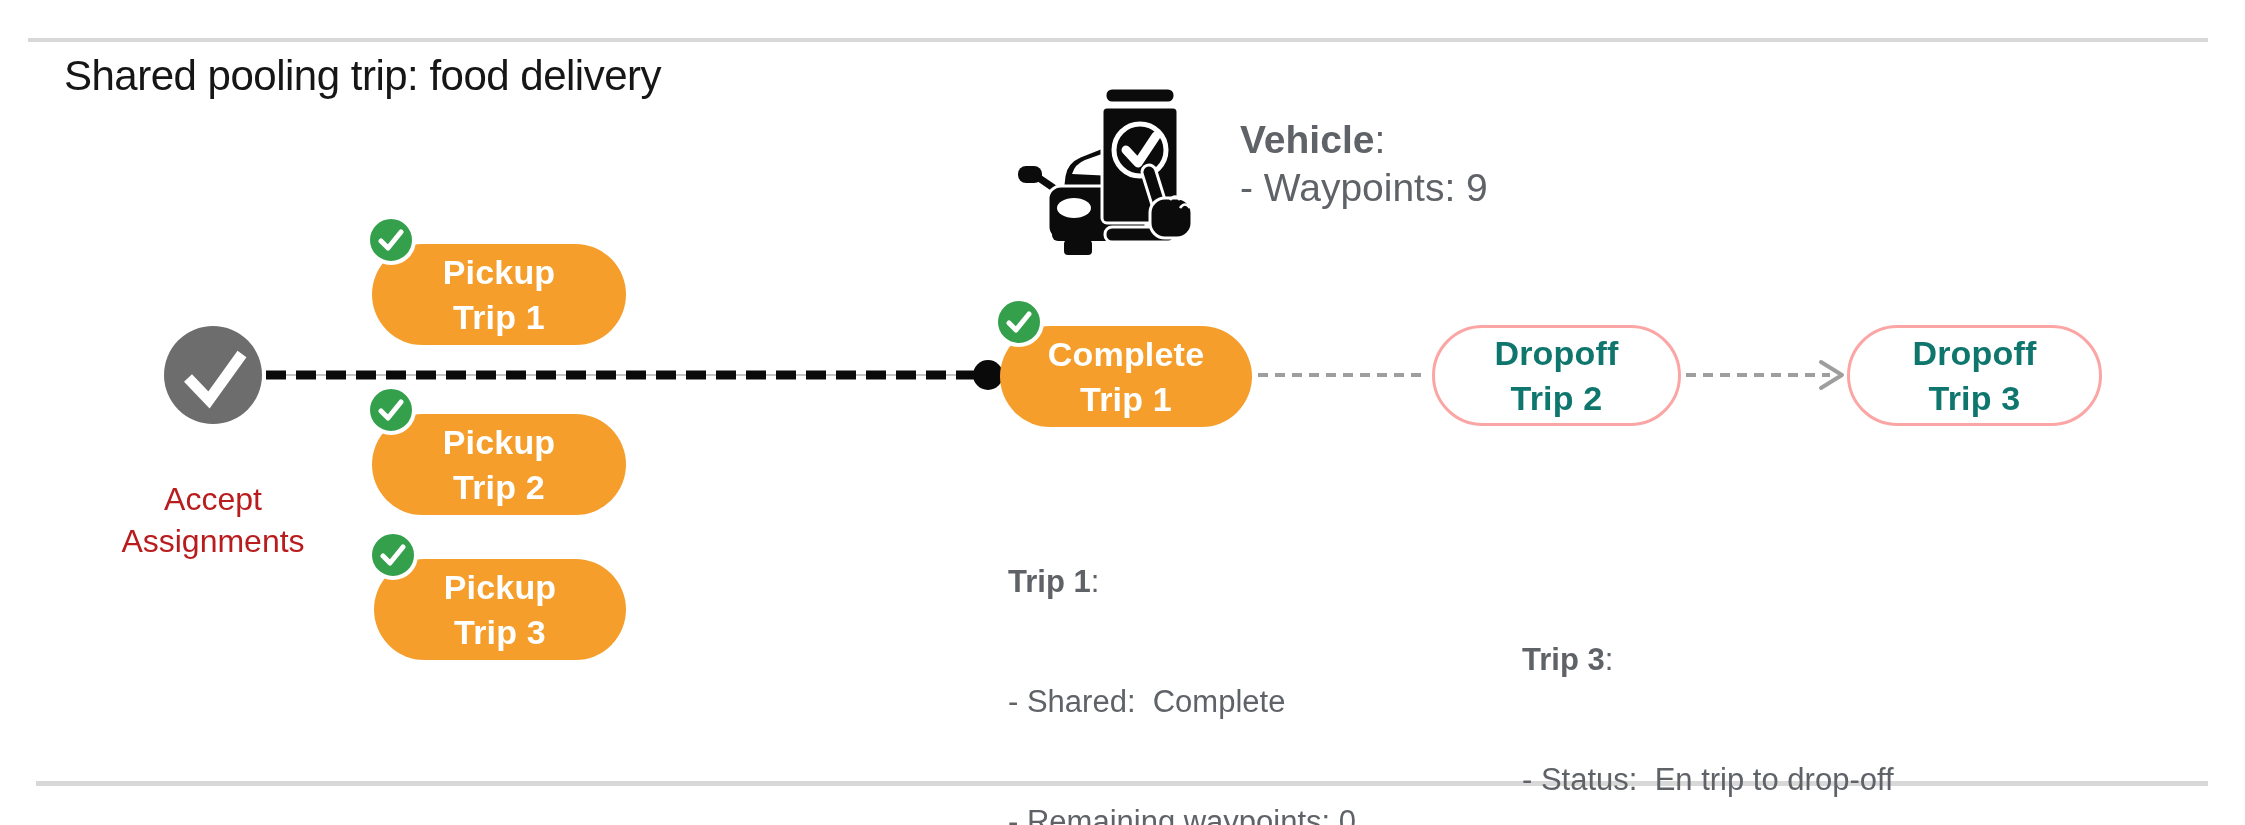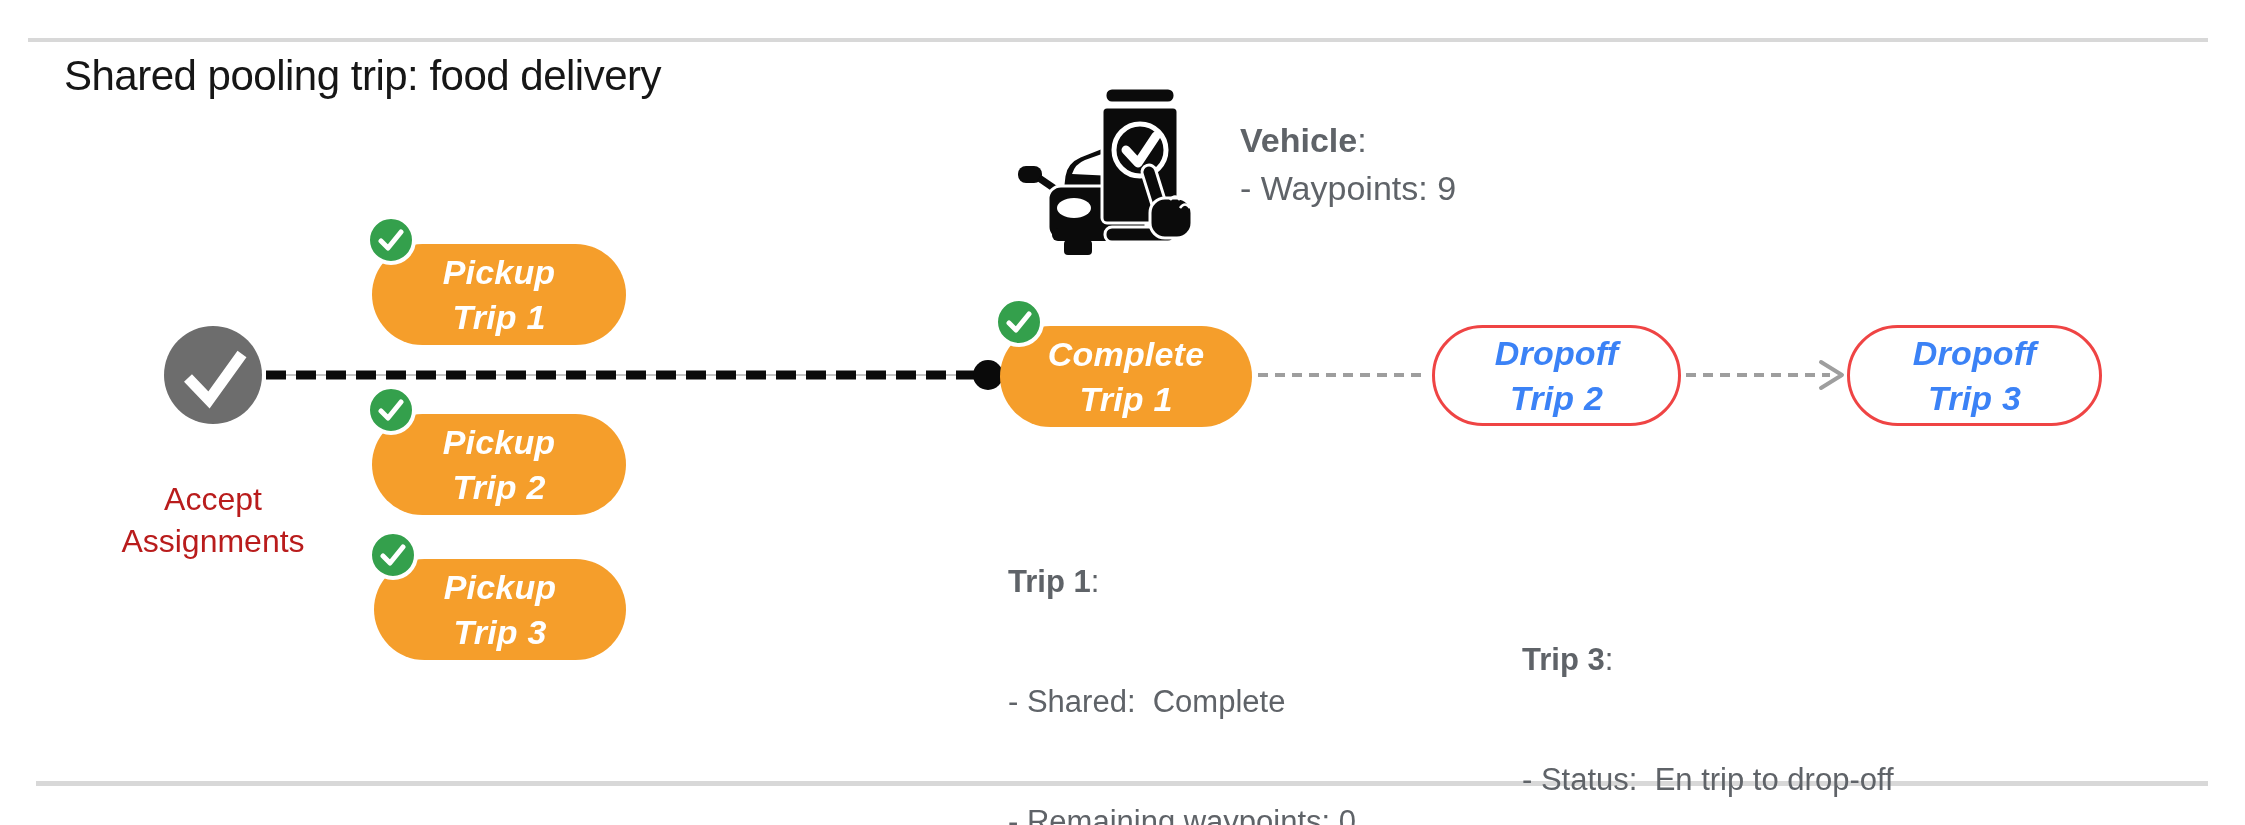--- a/index.html
+++ b/index.html
@@ -11,45 +11,45 @@
   #divider-top    { left:28px;  top:38px;  width:2180px; height:4px; }
   #divider-bottom { left:36px;  top:781px; width:2172px; height:5px; }
 
   #page-title {
     position:absolute; left:64px; top:52px;
     font-size:42px; font-weight:normal; color:#161616; letter-spacing:-0.5px;
   }
 
   
   #vehicle-icon { position:absolute; left:1012px; top:80px; width:180px; height:175px; }
-  #vehicle-text { position:absolute; left:1240px; top:116px; font-size:34px; line-height:48px; color:#5f6368; }
+  #vehicle-text { position:absolute; left:1240px; top:116px; font-size:39px; line-height:48px; color:#5f6368; }
   .bold { font-weight:bold; }
 
   
   #connector-layer { position:absolute; left:0; top:0; width:2245px; height:825px; pointer-events:none; }
 
   
   #start-node {
     position:absolute; left:164px; top:326px; width:98px; height:98px;
     border-radius:50%; background:#6d6d6d;
   }
   #start-node svg { position:absolute; left:0; top:0; }
   #start-label {
     position:absolute; left:63px; top:478px; width:300px;
     text-align:center; font-size:32px; line-height:42px; color:#b91c1c;
   }
 
   
   .pill {
     position:absolute; height:101px; border-radius:52px;
     display:flex; flex-direction:column; justify-content:center; align-items:center;
-    font-weight:bold; font-size:34px; line-height:45px; letter-spacing:0.2px;font-style:italic;
+    font-weight:bold; font-size:34px; line-height:45px; letter-spacing:0.2px;
   }
   .pill--orange  { background:#f59e2b; color:#ffffff; }
-  .pill--outline { background:#ffffff; border:3px solid #ef4444; color:#3b82f6; box-sizing:border-box; }
+  .pill--outline { background:#ffffff; border:3px solid #fca5a5; color:#0f766e; box-sizing:border-box; }
   #pill-pickup-1  { left:372px;  top:244px; width:254px; }
   #pill-pickup-2  { left:372px;  top:414px; width:254px; }
   #pill-pickup-3  { left:374px;  top:559px; width:252px; }
   #pill-complete  { left:1000px; top:326px; width:252px; }
   #pill-dropoff-2 { left:1432px; top:325px; width:249px; }
   #pill-dropoff-3 { left:1847px; top:325px; width:255px; }
 
   .badge {
     position:absolute; left:-6px; top:-29px; width:50px; height:50px; box-sizing:border-box;
     border-radius:50%; background:#34a04c; border:4px solid #ffffff;

